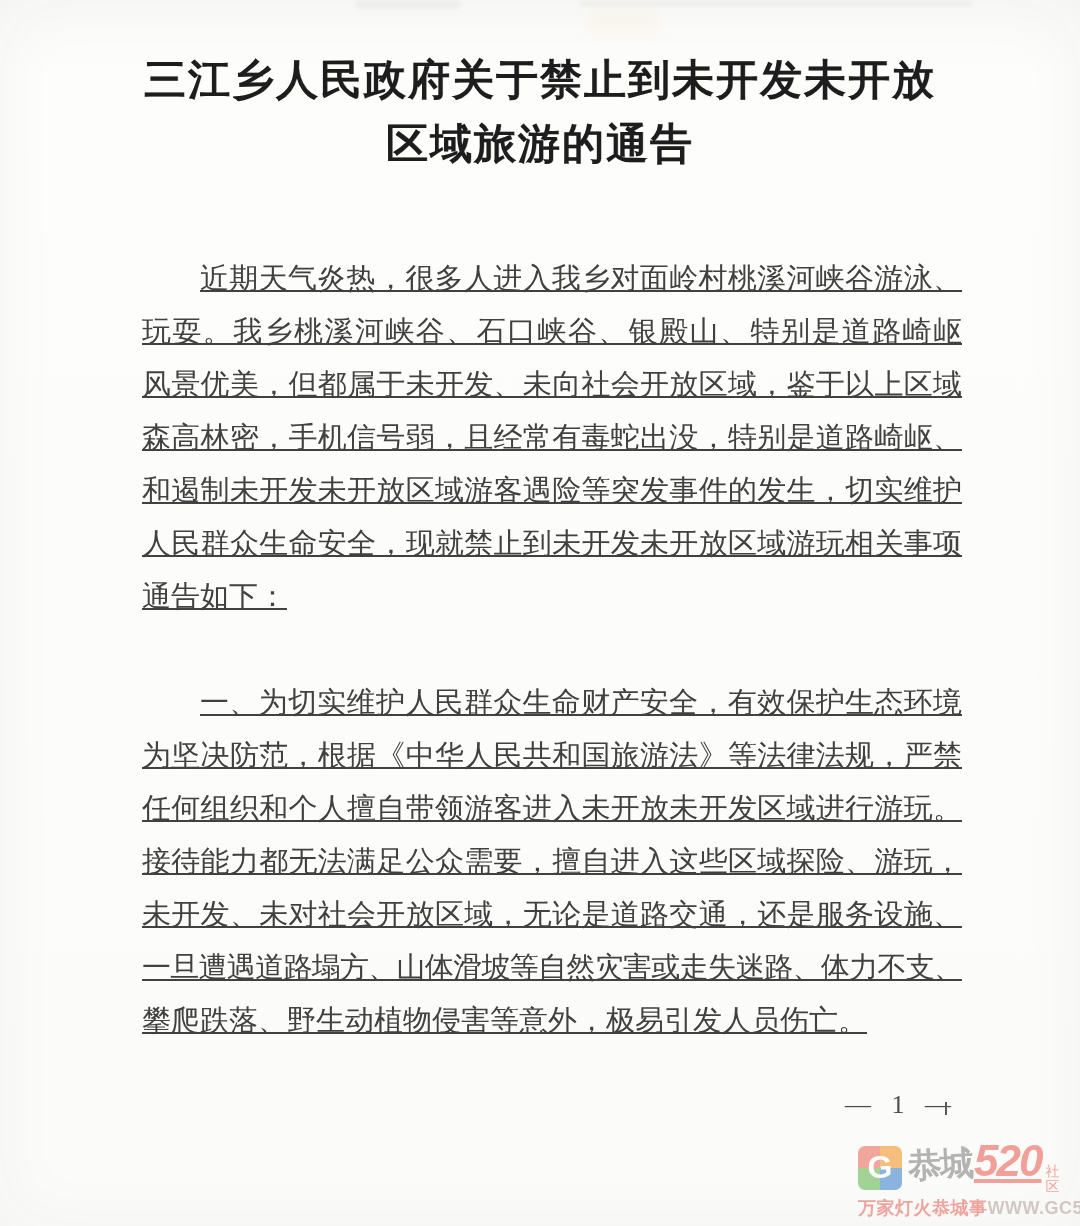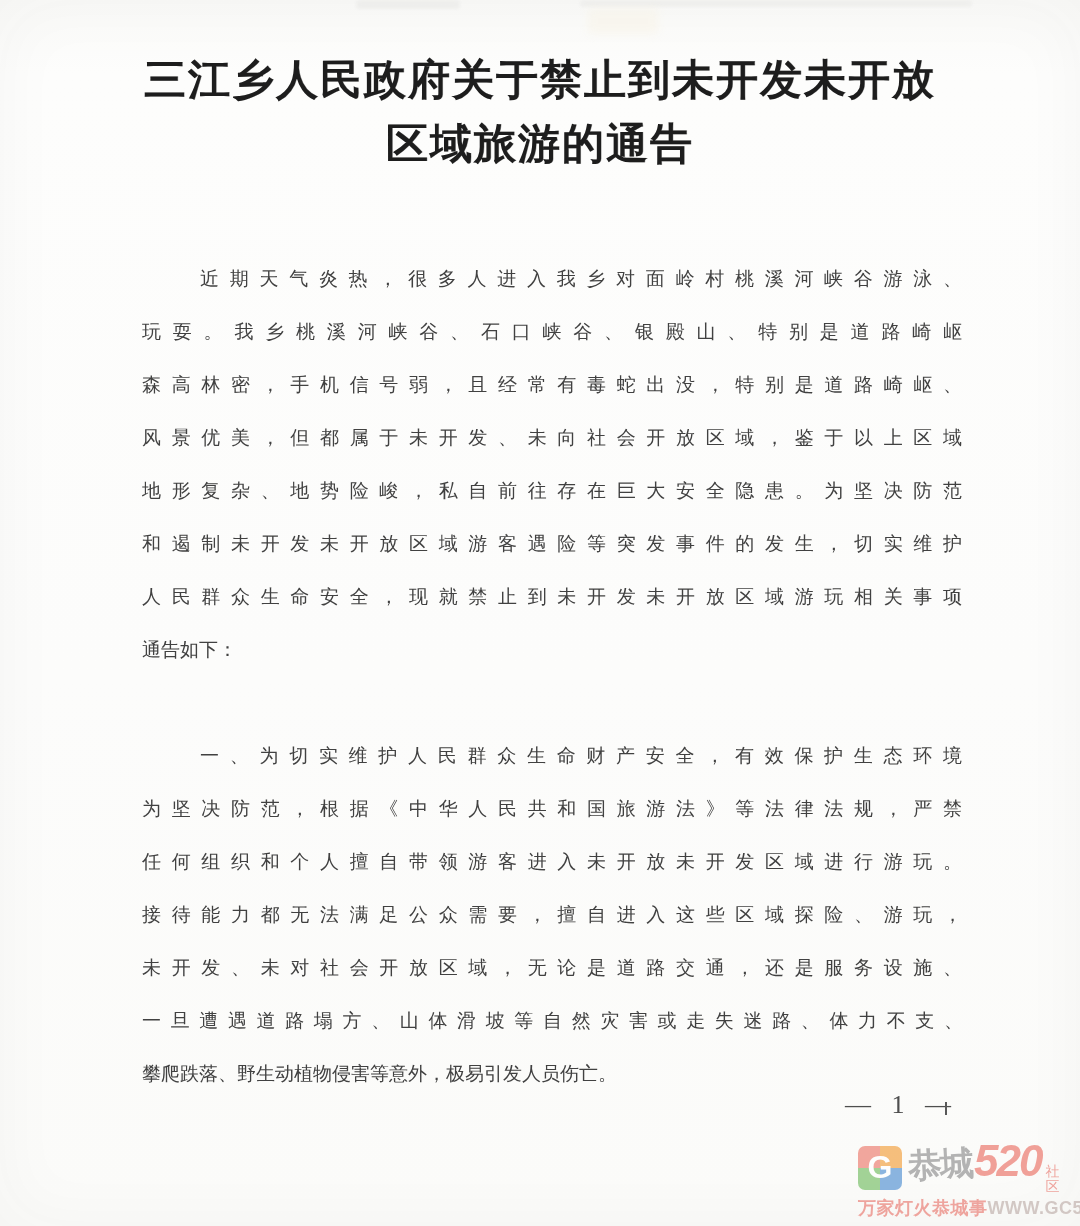--- a/index.html
+++ b/index.html
@@ -26,23 +26,24 @@
     font-size:42px; line-height:64px;
     letter-spacing:2px;
     color:#1d1d1d;
     text-shadow:0.4px 0.4px 0.5px rgba(20,20,20,0.35);
   }
 
   .content { position:absolute; top:252px; left:142px; width:820px; }
   .para + .para { margin-top:53px; }
   .line {
     height:53px; line-height:53px;
-    font-size:19px;
+    font-size:29px;
     color:#414141;
     white-space:nowrap;
+    text-decoration:underline;
   }
   .j { white-space:normal; text-align:justify; text-align-last:justify; text-justify:inter-ideograph; }
   .indent { padding-left:58px; }
   .tight { letter-spacing:-1px; }
 
   .footer {
     position:absolute; top:1090px; right:120px;
     font-size:26px; color:#4e4e4e;
     letter-spacing:7px;
     white-space:nowrap;
@@ -78,21 +79,21 @@
   .wm-brand { display:flex; align-items:baseline; margin-left:6px; }
   .wm-name {
     font-family:"Liberation Serif","DejaVu Serif",serif;
     font-weight:bold; font-size:34px; color:#a2a2a2;
     letter-spacing:-2px;
     transform:rotate(-3deg);
   }
   .wm-num {
     font-weight:bold; font-style:italic;
     font-size:44px; color:#ee8a80; line-height:40px;
-    margin-left:2px; letter-spacing:-2px;
+    margin-left:2px; letter-spacing:-2px;text-decoration:underline;
   }
   .wm-community {
     display:flex; flex-direction:column;
     margin-left:4px;
     font-size:14px; line-height:15px; color:#ec9088;
   }
   .wm-bottom {
     margin-top:2px;
     font-size:18px; letter-spacing:.5px; white-space:nowrap;
   }
@@ -110,23 +111,22 @@
 
   <div class="doc-title">
     <div>三江乡人民政府关于禁止到未开发未开放</div>
     <div>区域旅游的通告</div>
   </div>
 
   <div class="content">
     <div class="para">
       <div class="line j indent">近期天气炎热，很多人进入我乡对面岭村桃溪河峡谷游泳、</div>
       <div class="line j">玩耍。我乡桃溪河峡谷、石口峡谷、银殿山、特别是道路崎岖</div>
+      <div class="line j">风景优美，但都属于未开发、未向社会开放区域，鉴于以上区域</div>
       <div class="line j">森高林密，手机信号弱，且经常有毒蛇出没，特别是道路崎岖、</div>
-      <div class="line j">风景优美，但都属于未开发、未向社会开放区域，鉴于以上区域</div>
-      <div class="line j">地形复杂、地势险峻，私自前往存在巨大安全隐患。为坚决防范</div>
       <div class="line j">和遏制未开发未开放区域游客遇险等突发事件的发生，切实维护</div>
       <div class="line j">人民群众生命安全，现就禁止到未开发未开放区域游玩相关事项</div>
       <div class="line">通告如下：</div>
     </div>
     <div class="para">
       <div class="line j indent">一、为切实维护人民群众生命财产安全，有效保护生态环境</div>
       <div class="line j">为坚决防范，根据《中华人民共和国旅游法》等法律法规，严禁</div>
       <div class="line j">任何组织和个人擅自带领游客进入未开放未开发区域进行游玩。</div>
       <div class="line j">接待能力都无法满足公众需要，擅自进入这些区域探险、游玩，</div>
       <div class="line j">未开发、未对社会开放区域，无论是道路交通，还是服务设施、</div>

